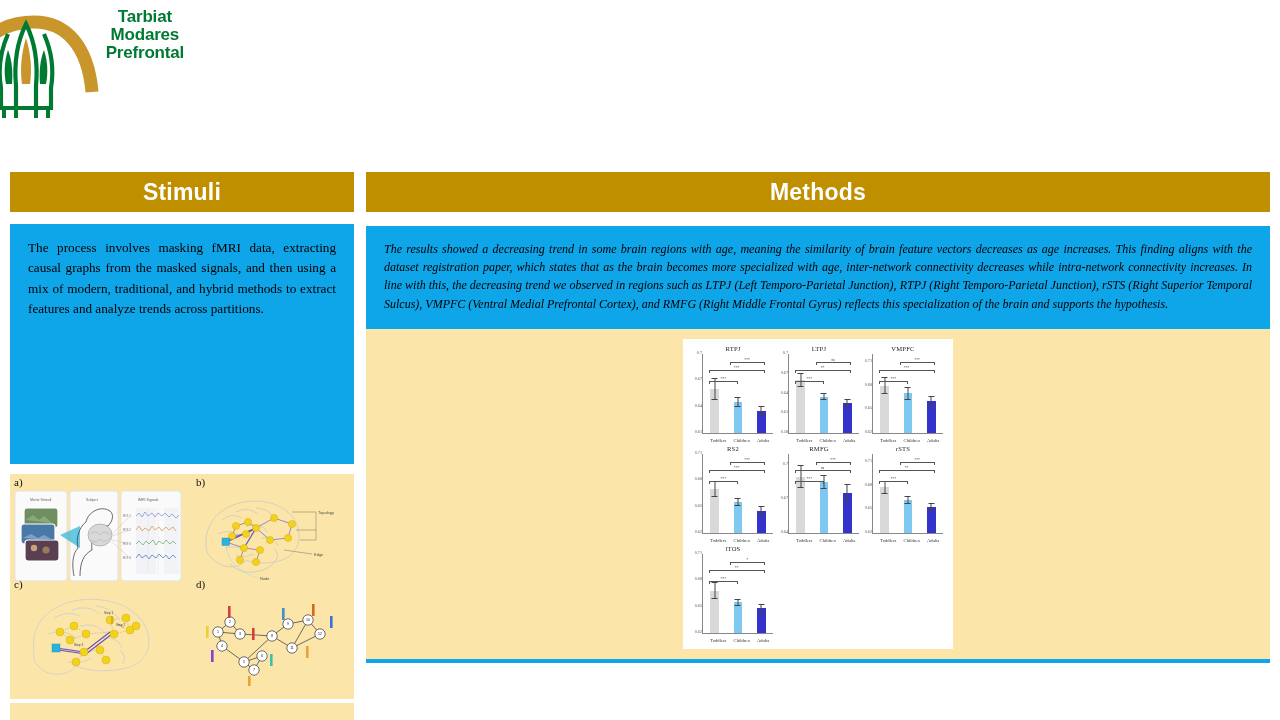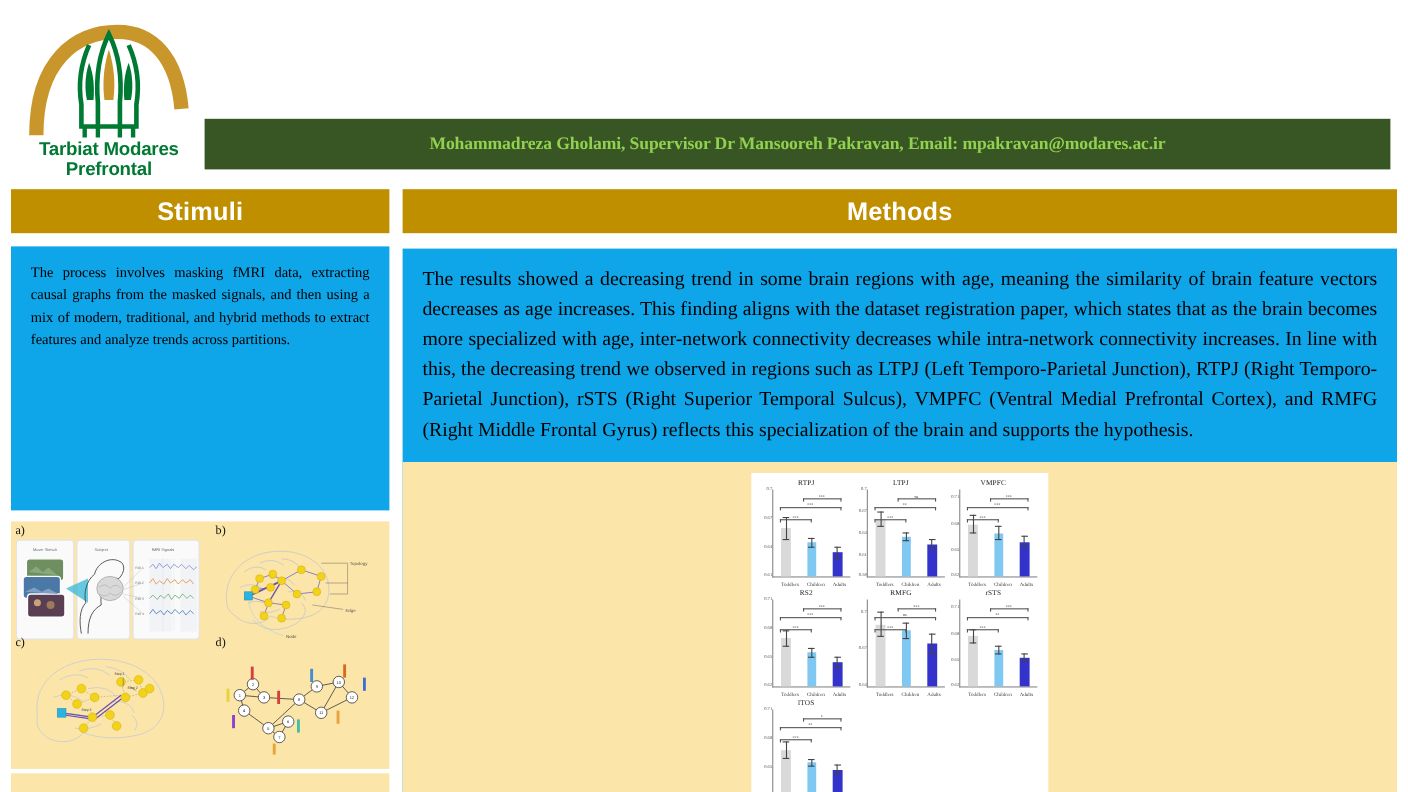--- a/index.html
+++ b/index.html
@@ -3,21 +3,21 @@
 <meta charset="utf-8">
 <style>
   * { margin:0; padding:0; box-sizing:border-box; }
   html,body { width:1280px; height:720px; overflow:hidden; background:#ffffff;
     font-family:"Liberation Serif", serif; }
   .poster { position:relative; width:1280px; height:720px; background:#ffffff; }
 
   
   .header { position:absolute; left:0; top:0; width:1280px; height:166px; }
   .logo-box { position:absolute; left:14px; top:8px; width:170px; height:155px;
-    display:flex; flex-direction:column; align-items:center; justify-content:flex-end; }
+    display:flex; flex-direction:row; align-items:flex-start; justify-content:flex-end; }
   .logo-mark { position:relative; width:160px; height:112px; }
   .logo-name { text-align:center; line-height:1.05; color:#007A33;
     font-family:"Liberation Sans", sans-serif; font-weight:bold; font-size:17px;
     letter-spacing:-.2px; }
   .logo-name span { display:block; }
 
   .title-bar { position:absolute; left:186px; top:14px; width:1078px; height:90px;
     background:#92D050; display:flex; align-items:center; justify-content:center; }
   .title-bar h1 { color:#000000; font-size:19.5px; font-weight:bold; line-height:1.28;
     text-align:center; font-family:"Liberation Serif", serif; padding:0 14px;
@@ -33,21 +33,21 @@
 
   .sec-head { background:#BF8F00; height:40px; display:flex; align-items:center;
     justify-content:center; }
   .sec-head h2 { color:#ffffff; font-size:23px; font-weight:bold;
     font-family:"Liberation Sans", sans-serif; letter-spacing:.2px; }
 
   .panel { background:#0ea5e9; }
   .panel-text { padding:14px 18px 14px 18px; }
   .panel-text p { font-size:13.2px; line-height:1.55; color:#000000; text-align:justify;
     font-family:"Liberation Serif", serif; }
-  .col-right .panel-text p { font-size:18px; line-height:1.52; }
+  .col-right .panel-text p { font-size:12px; line-height:1.52;font-style:italic; }
 
   .methods-body { margin-top:12px; height:240px; }
   .methods-figs { margin-top:10px; background:#FCE5A8; height:225px; padding:4px 6px 0 6px;
     position:relative; }
   .methods-tail { margin-top:4px; background:#FCE5A8; height:38px; }
 
   .outcomes-body { margin-top:14px; padding-bottom:4px; }
   .outcomes-figwrap { margin-top:2px; background:#FCE5A8; padding:10px 0 0 0;
     display:flex; justify-content:center; height:330px; }
   .figure-card { background:#ffffff; width:270px; height:310px; position:relative; }
@@ -105,23 +105,20 @@
           </g>
         </svg>
       </div>
       <div class="logo-name">
         <span>Tarbiat Modares</span>
         <span>Prefrontal</span>
       </div>
     </div>
 
 
-    <div class="author-bar">
-      <p>Mohammadreza Gholami, Supervisor Dr Mansooreh Pakravan, Email: mpakravan@modares.ac.ir</p>
-    </div>
   </div>
 
   <div class="col-left">
 
     <div class="sec-head">
       <h2>Stimuli</h2>
     </div>
 
     <div class="panel methods-body">
       <div class="panel-text">

